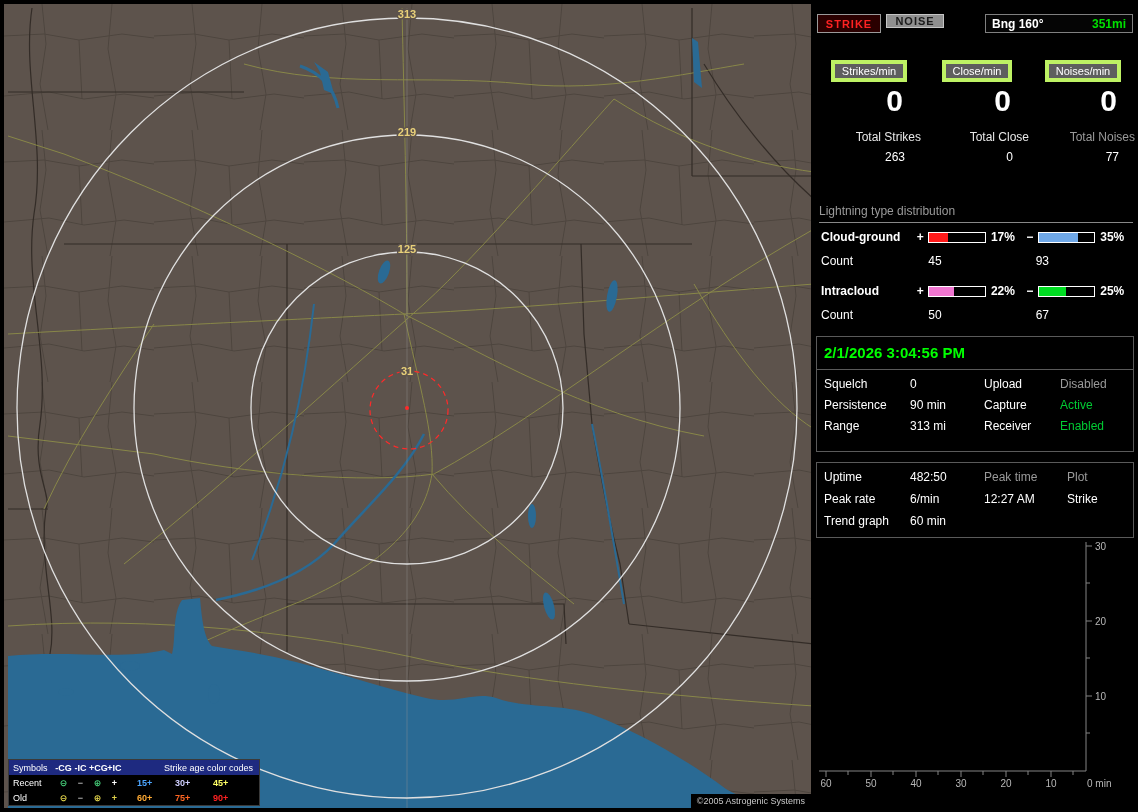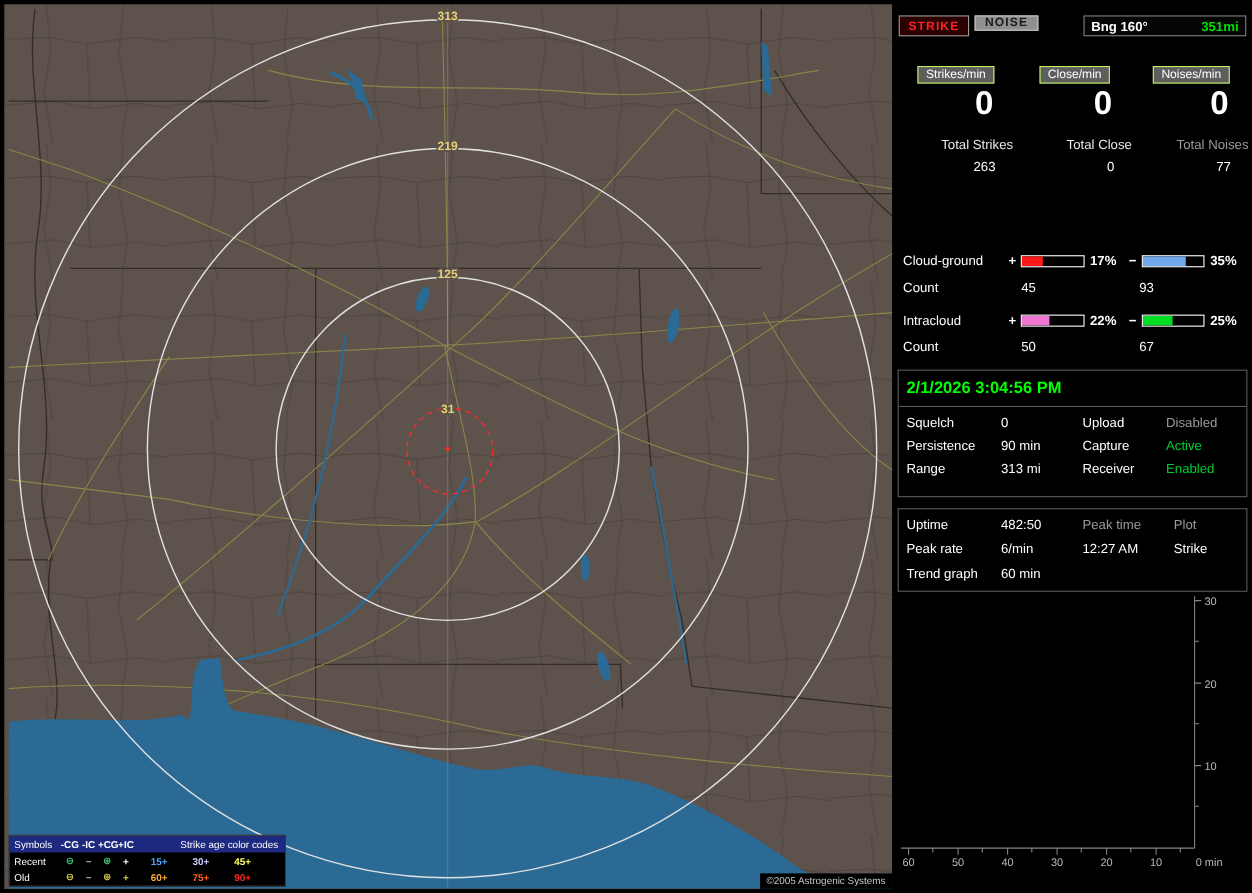--- a/index.html
+++ b/index.html
@@ -26,28 +26,28 @@
   .sidebar { position:absolute; left:815px; top:4px; width:320px; height:804px; color:#fff; font-size:12px; }
 
   .toolbar { position:absolute; top:10px; left:2px; right:2px; display:flex; gap:5px; }
   .btn-strike { width:64px; height:19px; background:#2a0000; border:1px solid #9a9a9a; color:#ff2222; font-weight:bold; font-size:11px; letter-spacing:1px; font-family:inherit; cursor:pointer; }
   .btn-noise  { width:58px; height:14px; background:#8f8f8f; border:1px solid #c5c5c5; color:#1a1a1a; font-weight:bold; font-size:11px; letter-spacing:1px; font-family:inherit; cursor:pointer; }
   .bng-box { margin-left:auto; width:148px; height:19px; background:#050505; border:1px solid #808080; display:flex; align-items:center; justify-content:space-between; padding:0 6px; font-weight:bold; font-size:12px; }
   .bng-value { color:#00e000; }
 
   .rates { position:absolute; top:56px; left:0; right:0; height:150px; }
   .rate-col { position:absolute; top:0; width:104px; text-align:center; }
-  .rate-chip { display:inline-block; background:#5e5e5e; border:1px solid #bef264; color:#fff; font-size:11px; padding:1px 7px; }
+  .rate-chip { display:inline-block; background:#5e5e5e; border:4px solid #bef264; color:#fff; font-size:11px; padding:1px 7px; }
   .rate-value { font-size:30px; font-weight:bold; line-height:34px; margin-top:2px; text-align:right; padding-right:18px; }
   .rate-total-label { font-size:12px; margin-top:12px;text-align:right; }
   .rate-total-value { font-size:12px; margin-top:6px; text-align:right; padding-right:16px; }
 
   .dist-title { position:absolute; top:200px; left:4px; right:2px; color:#9a9a9a; font-size:12px; padding-bottom:4px; border-bottom:1px solid #888; }
   .dist-row { position:absolute; left:6px; right:2px; height:14px; display:flex; align-items:center; font-size:12px; }
-  .dist-label { width:94px; font-weight:normal; }
+  .dist-label { width:94px; font-weight:bold; }
   .dist-sign { width:12px; text-align:center; font-weight:bold; }
   .dist-bar { width:58px; height:11px; border:1px solid #fff; background:#000; margin:0 2px; overflow:hidden; }
   .dist-fill { display:block; height:100%; }
   .dist-pct { width:36px; font-weight:bold; padding-left:3px; }
   .count-row { position:absolute; left:6px; right:2px; font-size:12px; }
   .count-label, .count-v1 { display:inline-block; width:104px; }
 
   .status-panel { position:absolute; top:332px; left:1px; right:1px; height:116px; border:1px solid #5a5a5a; background:#000; }
   .datetime { color:#00ff00; font-weight:bold; font-size:15px; padding:7px 7px 8px 7px; border-bottom:1px solid #5a5a5a; }
   .status-rows { padding:7px; display:grid; grid-template-columns:86px 74px 76px auto; row-gap:7px; font-size:12px; }
@@ -208,20 +208,21 @@
         <div class="rate-total-value">0</div>
       </div>
       <div class="rate-col" style="left:216px">
         <span class="rate-chip">Noises/min</span>
         <div class="rate-value">0</div>
         <div class="rate-total-label" style="color: rgb(154, 154, 154);">Total Noises</div>
         <div class="rate-total-value">77</div>
       </div>
     </div>
 
+    <div class="dist-title">Lightning type distribution</div>
 
     <div class="dist-row" style="top:226px">
       <span class="dist-label">Cloud-ground</span>
       <span class="dist-sign">+</span>
       <span class="dist-bar">
           <span class="dist-fill" style="width: 34%; background: rgb(255, 26, 26);"></span>
         </span>
       <span class="dist-pct">17%</span>
       <span class="dist-sign">−</span>
       <span class="dist-bar">

